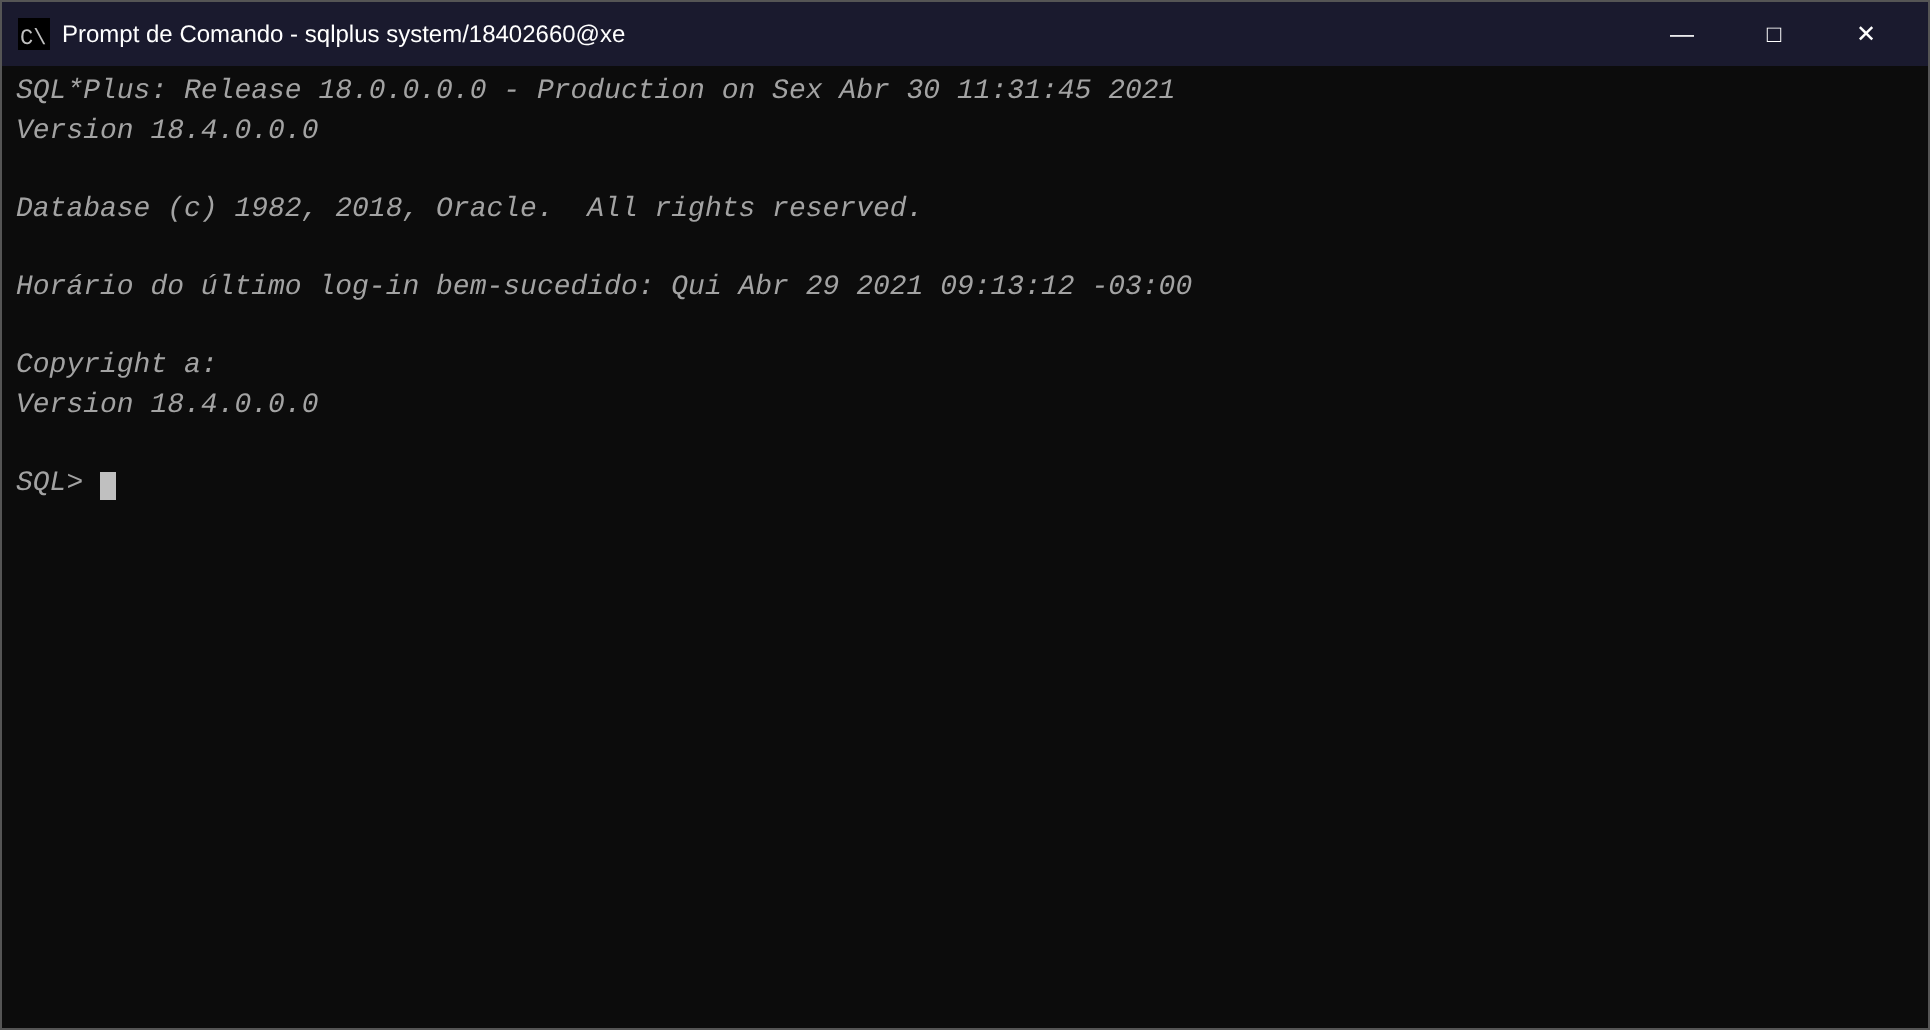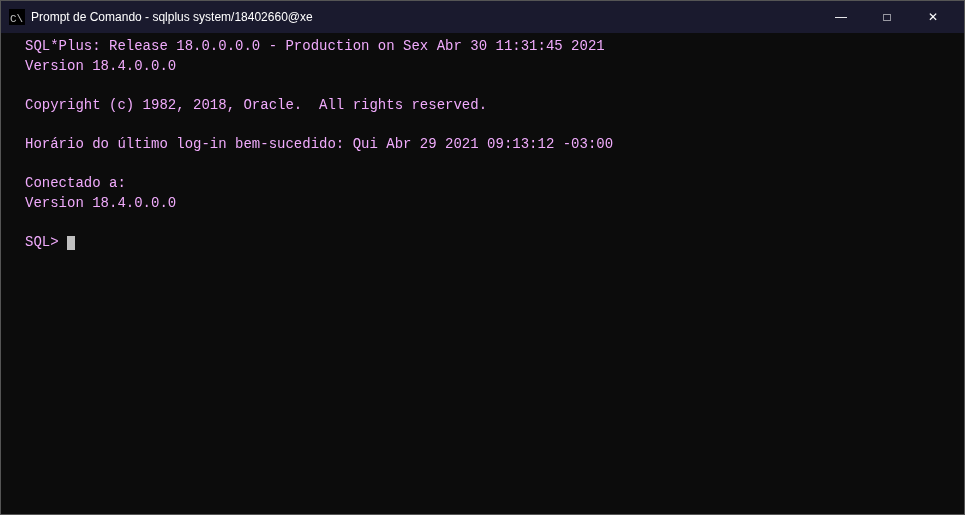--- a/index.html
+++ b/index.html
@@ -75,26 +75,27 @@
       font-size: 12px;
       cursor: pointer;
       background: transparent;
       border: none;
       font-family: 'Segoe UI', Arial, sans-serif;
     }
 
     .terminal-body {
       background: #0c0c0c;
       flex: 1;
-      padding: 4px 24px;
-      color: #f0abfc;
+      padding: 4px 7px;
+      color: #a3a3a3;
       font-size: 14px;
       font-family: 'Courier New', Courier, monospace;
       line-height: 1.4;
       overflow: hidden;
+      font-style: italic;
     }
 
     .terminal-line {
       white-space: pre;
       display: block;
     }
 
     .cursor {
       display: inline-block;
       width: 8px;
@@ -131,22 +132,22 @@
       <button class="title-btn">—</button>
       <button class="title-btn">□</button>
       <button class="title-btn close">✕</button>
     </div>
   </div>
 
   <div class="terminal-body">
     <span class="terminal-line">SQL*Plus: Release 18.0.0.0.0 - Production on Sex Abr 30 11:31:45 2021</span>
     <span class="terminal-line">Version 18.4.0.0.0</span>
     <span class="empty-line"></span>
-    <span class="terminal-line">Copyright (c) 1982, 2018, Oracle.  All rights reserved.</span>
+    <span class="terminal-line">Database (c) 1982, 2018, Oracle.  All rights reserved.</span>
     <span class="empty-line"></span>
     <span class="terminal-line">Horário do último log-in bem-sucedido: Qui Abr 29 2021 09:13:12 -03:00</span>
     <span class="empty-line"></span>
-    <span class="terminal-line">Conectado a:</span>
+    <span class="terminal-line">Copyright a:</span>
     <span class="terminal-line">Version 18.4.0.0.0</span>
     <span class="empty-line"></span>
     <span class="terminal-line"><span>SQL&gt; </span><span class="cursor"></span></span>
   </div>
 </div>
 
 </body></html>

